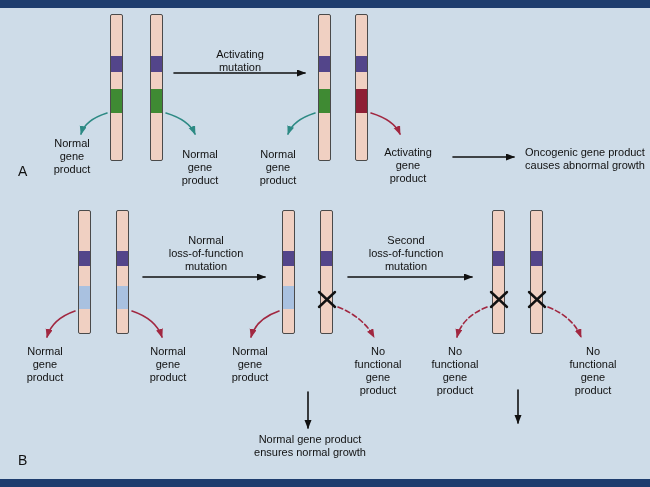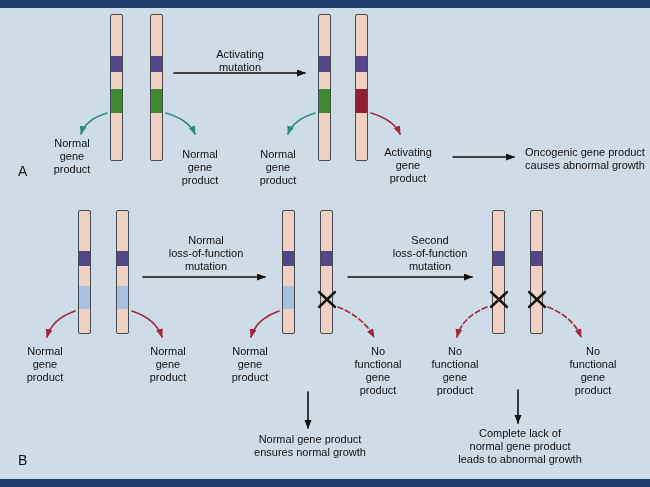--- a/index.html
+++ b/index.html
@@ -143,21 +143,21 @@
   <div class="label" style="left:366px; top:146px; width:84px">Activating
 gene
 product</div>
   <div class="label" style="left:520px; top:146px; width:130px">Oncogenic gene product
 causes abnormal growth</div>
   <div class="section-label" style="left:18px; top:163px">A</div>
 
   <div class="label" style="left:156px; top:234px; width:100px">Normal
 loss-of-function
 mutation</div>
-  <div class="label" style="left:380px; top:234px; width:100px">Second
+  <div class="label" style="left:356px; top:234px; width:100px">Second
 loss-of-function
 mutation</div>
 
   <div class="label" style="left:3px; top:345px; width:84px">Normal
 gene
 product</div>
   <div class="label" style="left:126px; top:345px; width:84px">Normal
 gene
 product</div>
   <div class="label" style="left:208px; top:345px; width:84px">Normal
@@ -171,18 +171,15 @@
 functional
 gene
 product</div>
   <div class="label" style="left:551px; top:345px; width:84px">No
 functional
 gene
 product</div>
 
   <div class="label" style="left:238px; top:433px; width:144px">Normal gene product
 ensures normal growth</div>
-  <div class="label" style="left:438px; top:427px; width:164px">Complete lack of
-normal gene product
-leads to abnormal growth</div>
   <div class="section-label" style="left:18px; top:452px">B</div>
 
 </div>
 
 </body></html>

